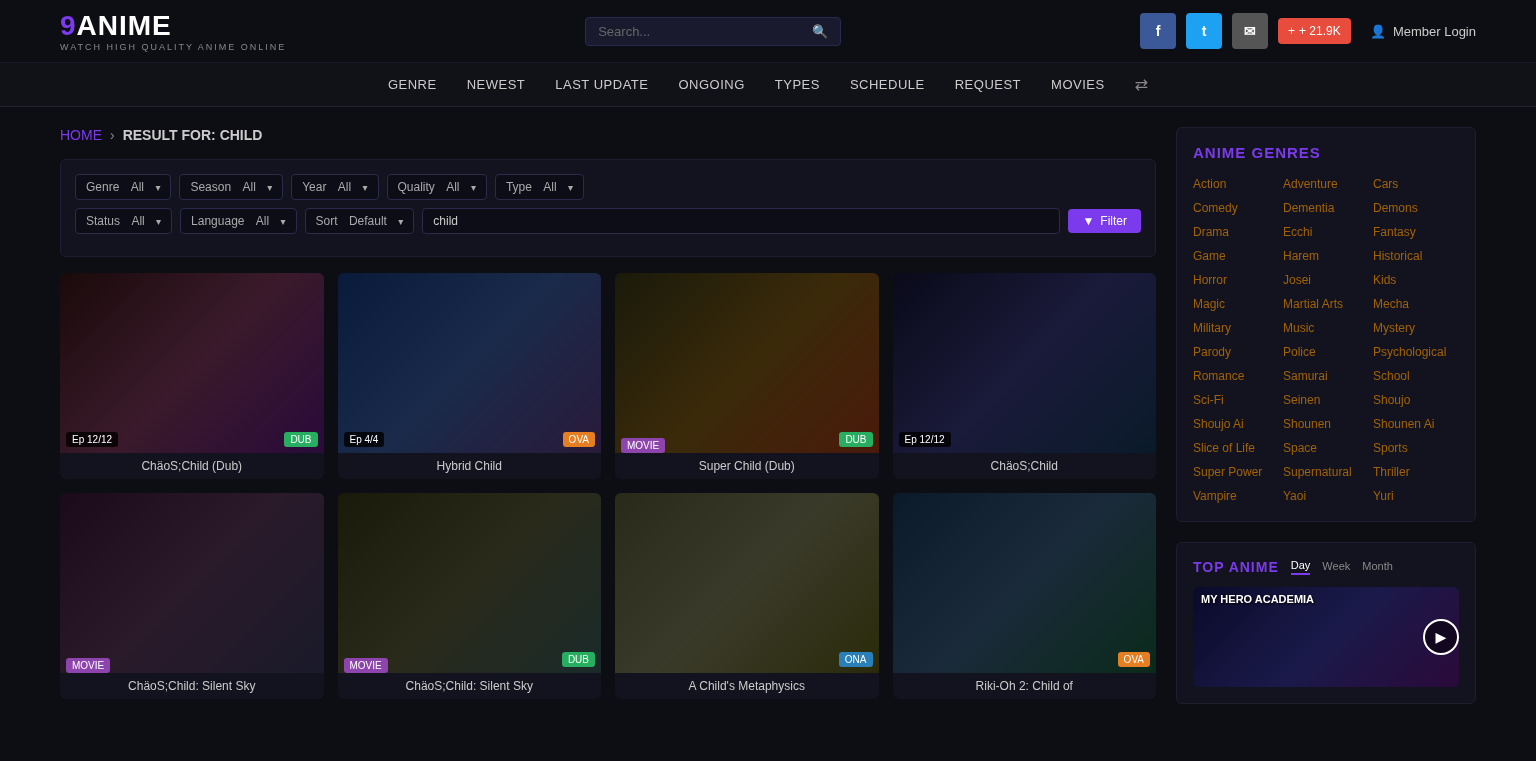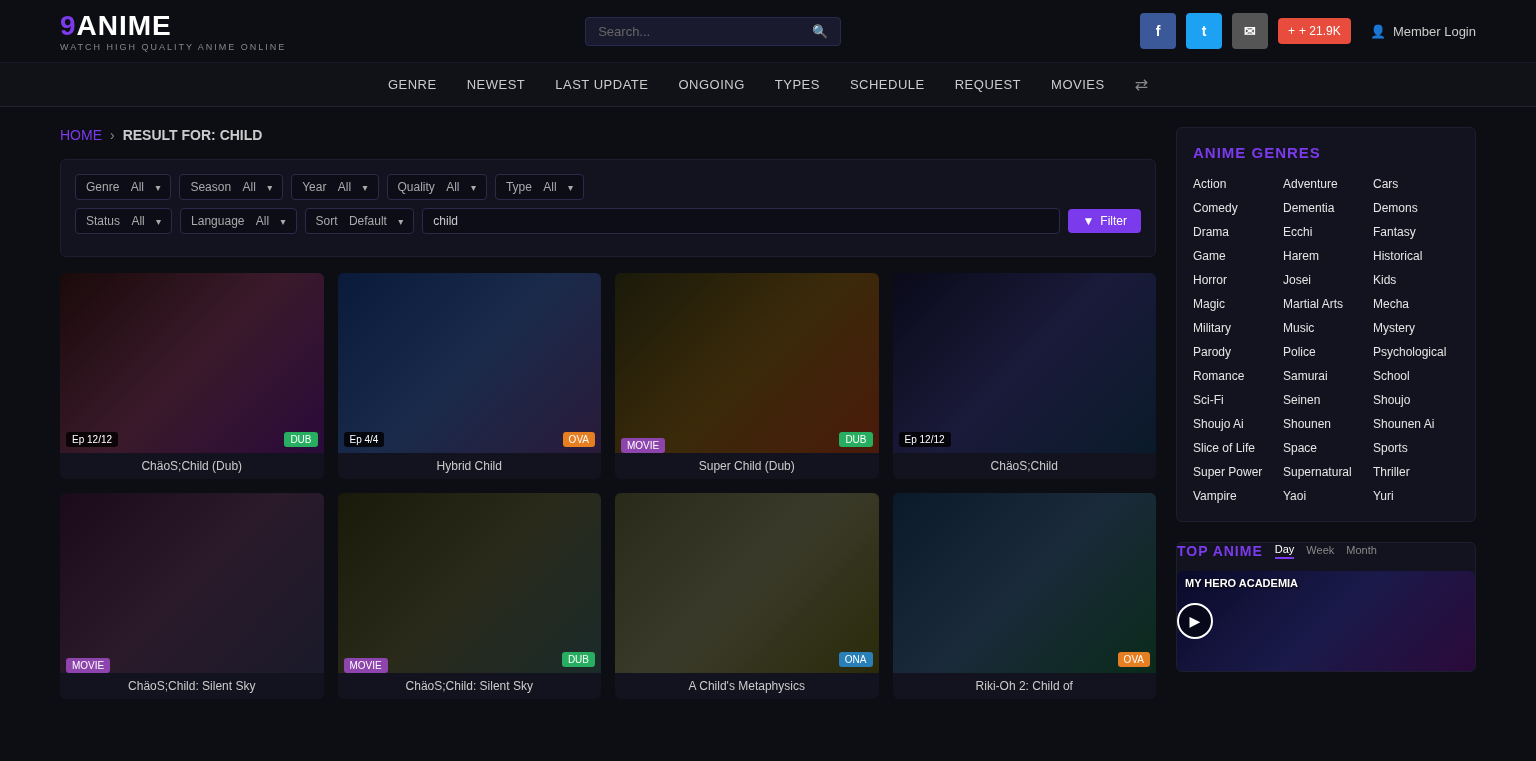--- a/index.html
+++ b/index.html
@@ -56,29 +56,29 @@
     .badge-dub { position: absolute; bottom: 6px; right: 6px; background: #27ae60; color: #fff; font-size: 10px; padding: 2px 6px; border-radius: 3px; }
     .badge-ova { position: absolute; bottom: 6px; right: 6px; background: #e67e22; color: #fff; font-size: 10px; padding: 2px 6px; border-radius: 3px; }
     .badge-movie { position: absolute; bottom: 0; left: 6px; background: #8e44ad; color: #fff; font-size: 10px; padding: 2px 6px; border-radius: 3px; }
     .badge-ona { position: absolute; bottom: 6px; right: 6px; background: #2980b9; color: #fff; font-size: 10px; padding: 2px 6px; border-radius: 3px; }
     .anime-card-title { padding: 6px 8px; font-size: 12px; color: #ccc; text-align: center; white-space: nowrap; overflow: hidden; text-overflow: ellipsis; }
 
     
     .sidebar-genres { background: #13131f; border: 1px solid #1e1e30; border-radius: 6px; padding: 16px; margin-bottom: 20px; }
     .sidebar-title { color: #7c3aed; font-size: 15px; font-weight: bold; text-transform: uppercase; letter-spacing: 1px; margin-bottom: 14px; }
     .genres-grid { display: grid; grid-template-columns: repeat(3, 1fr); gap: 6px 4px; }
-    .genre-link { color: #e5e5e5; font-size: 12px; cursor: pointer; padding: 2px 0; }
-
-    
-    .top-anime-section { background: #13131f; border: 1px solid #1e1e30; border-radius: 6px; padding: 0; }
+    .genre-link { color: #a16207; font-size: 12px; cursor: pointer; padding: 2px 0; }
+
+    
+    .top-anime-section { background: #13131f; border: 1px solid #1e1e30; border-radius: 6px; padding: 16px; }
     .top-anime-header { display: flex; align-items: center; gap: 12px; margin-bottom: 12px; }
     .top-anime-title { color: #7c3aed; font-size: 14px; font-weight: bold; text-transform: uppercase; letter-spacing: 1px; }
     .period-tab { color: #888; font-size: 11px; cursor: pointer; padding-bottom: 2px; }
     .period-tab.active { color: #fff; border-bottom: 2px solid #7c3aed; }
-    .top-anime-card { border-radius: 6px; overflow: hidden; position: relative; background: #1a1a2e; height: 100px; display: flex; align-items: center; justify-content: flex-start; }
+    .top-anime-card { border-radius: 6px; overflow: hidden; position: relative; background: #1a1a2e; height: 100px; display: flex; align-items: center; justify-content: flex-end; }
     .play-btn { width: 36px; height: 36px; border-radius: 50%; border: 2px solid #fff; display: flex; align-items: center; justify-content: center; color: #fff; font-size: 14px; background: rgba(0,0,0,0.5); cursor: pointer; }
 
     
     .card-chaos1 { background: linear-gradient(135deg, #1a0a0a, #3a1a2a, #2a0a3a); }
     .card-hybrid { background: linear-gradient(135deg, #0a1a3a, #1a2a4a, #2a1a3a); }
     .card-superkid { background: linear-gradient(135deg, #1a1a0a, #3a2a0a, #4a1a0a); }
     .card-chaos2 { background: linear-gradient(135deg, #0a0a1a, #1a1a3a, #0a1a2a); }
     .card-silent1 { background: linear-gradient(135deg, #1a0a1a, #2a1a2a, #1a1a2a); }
     .card-silent2 { background: linear-gradient(135deg, #1a1a0a, #2a2a1a, #1a2a2a); }
     .card-metaphysics { background: linear-gradient(135deg, #2a2a1a, #3a3a2a, #2a2a0a); }

